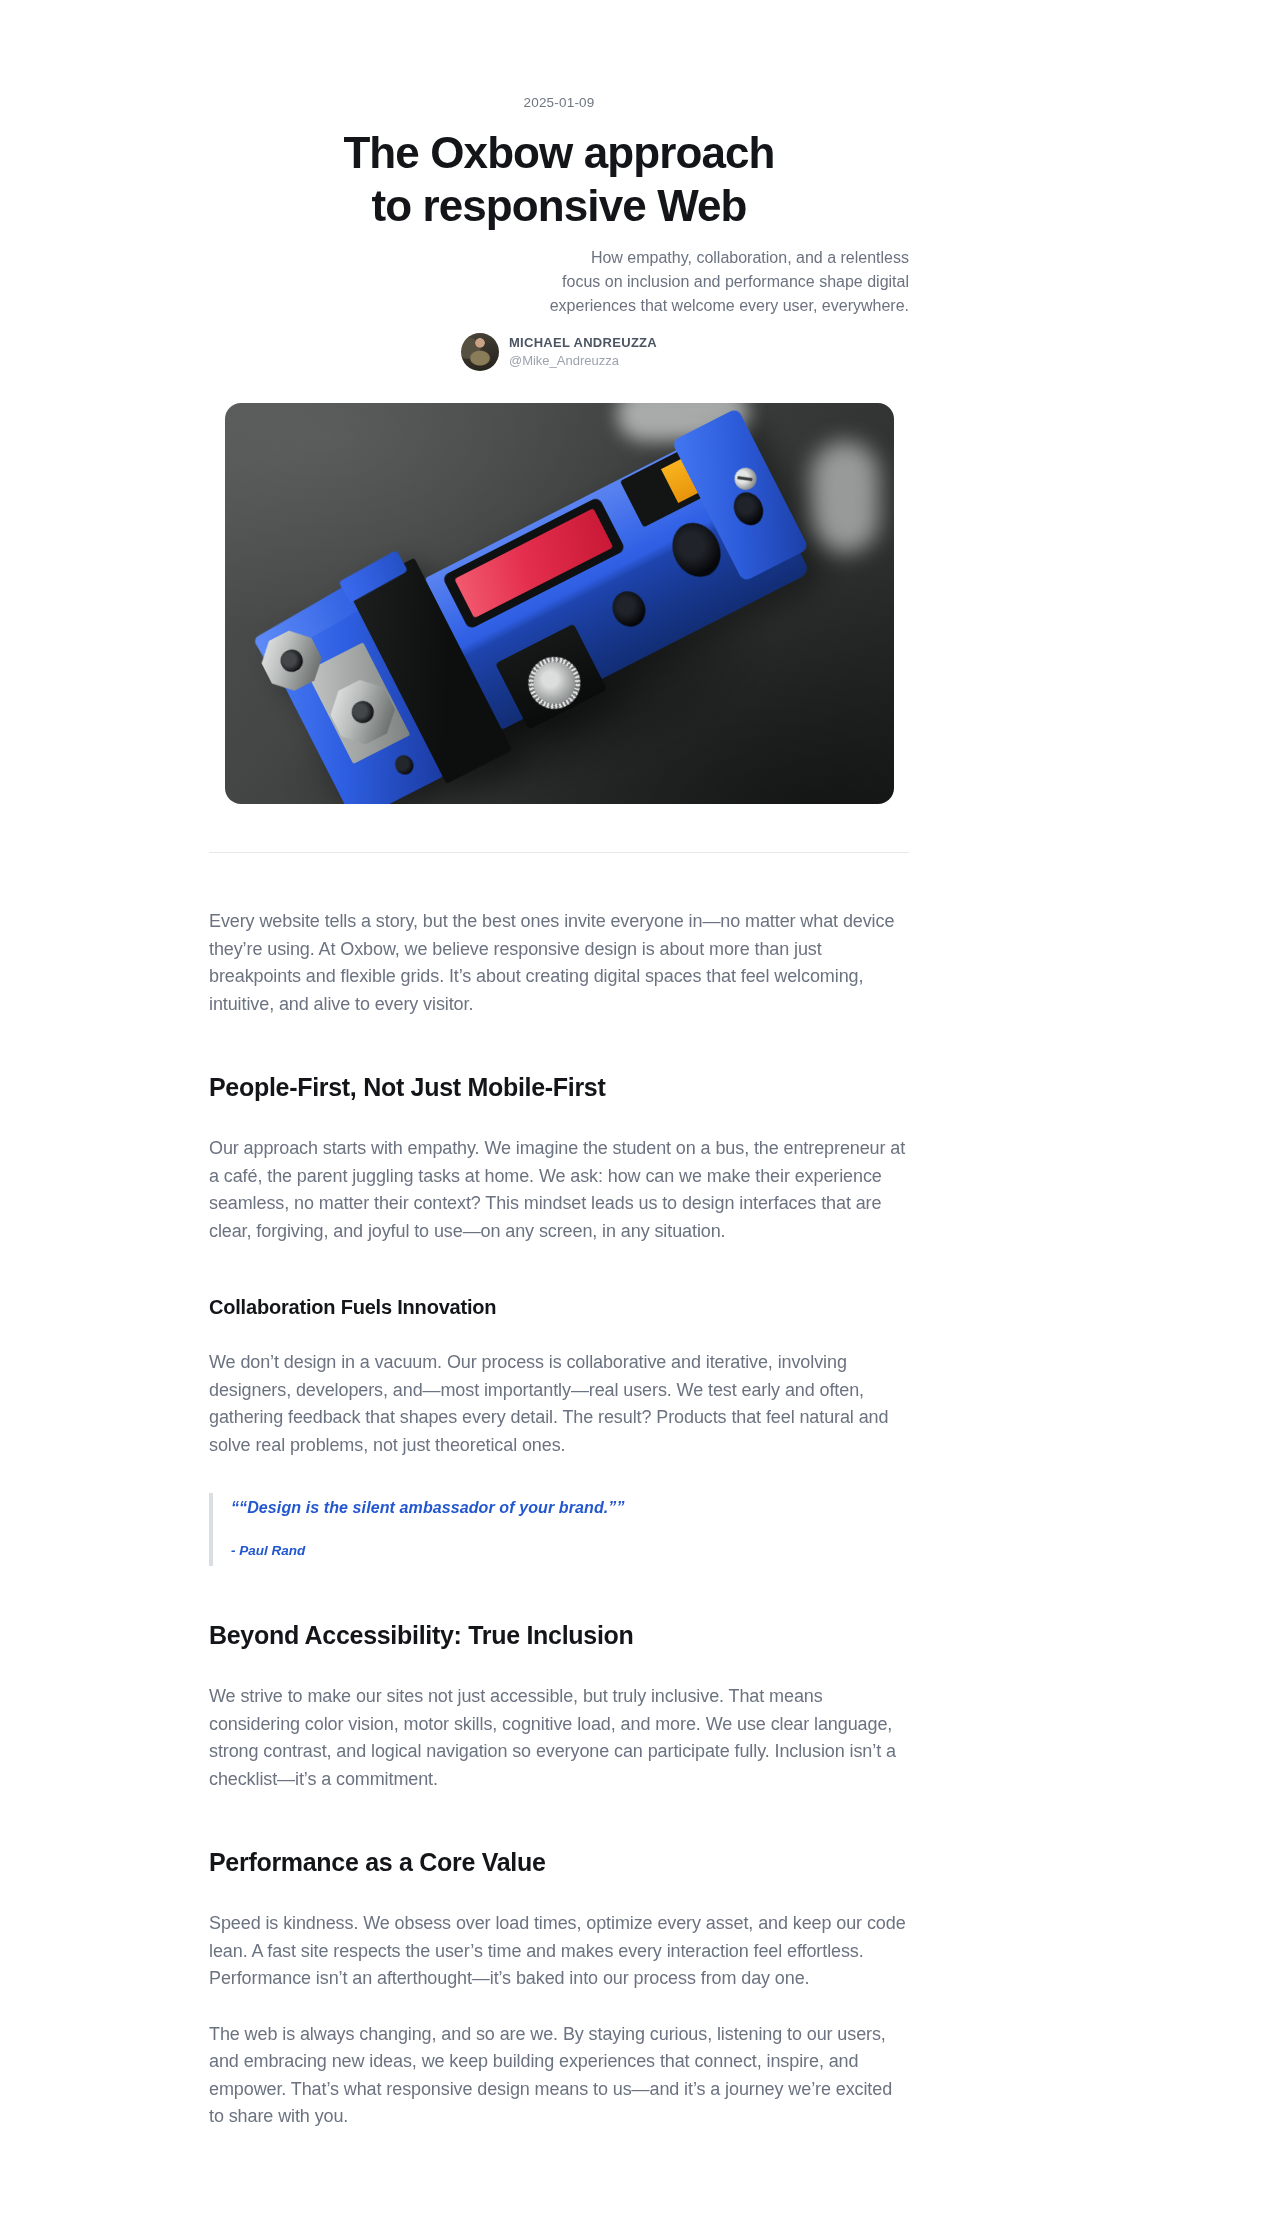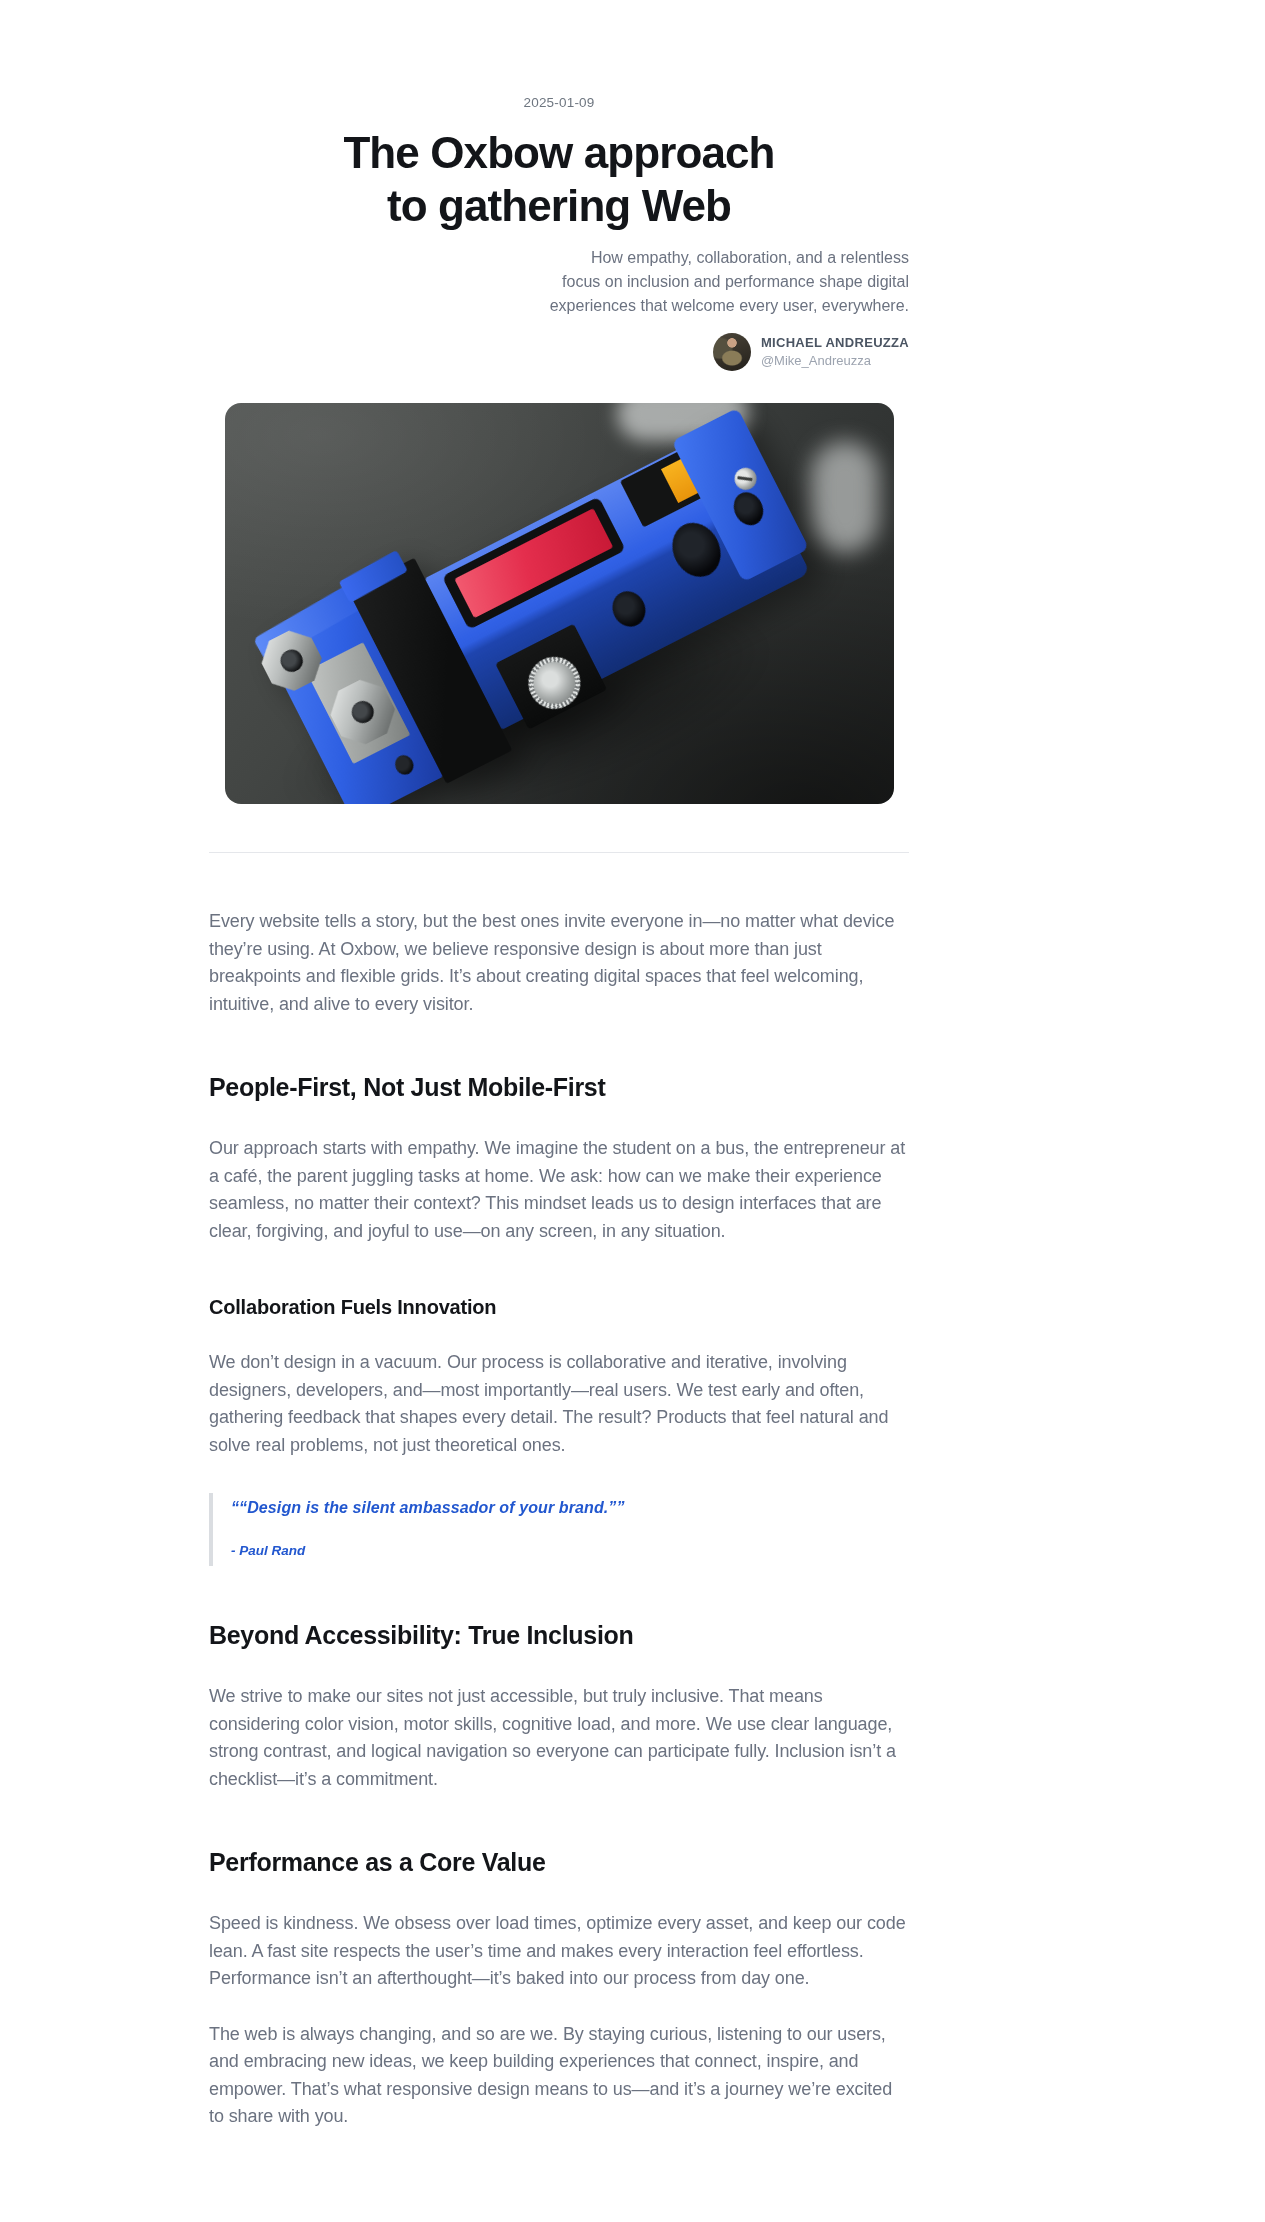--- a/index.html
+++ b/index.html
@@ -7,21 +7,21 @@
   .page{position:relative;width:1118px;height:2222px;background:#ffffff;overflow:hidden;}
   .article{width:700px;margin:0 auto;padding-top:95px;}
 
   .date{text-align:center;font-size:13.5px;color:#6e7680;letter-spacing:.2px;}
   .title{margin:16px 0 14px;text-align:center;font-size:44px;line-height:53px;
          font-weight:700;letter-spacing:-0.9px;color:#131519;}
   .title span{display:block;}
   .subtitle{margin:4px 0 0;text-align:right;font-size:16px;line-height:24px;color:#6b7280;}
   .subtitle span{display:block;}
 
-  .author{display:flex;justify-content:flex-end;align-items:center;gap:10px;margin-top:15px;cursor:pointer;}
+  .author{display:flex;justify-content:center;align-items:center;gap:10px;margin-top:15px;cursor:pointer;}
   .avatar{flex:none;width:38px;height:38px;border-radius:50%;overflow:hidden;position:relative;
     background:
       radial-gradient(circle at 50% 26%, #c9a184 0 13%, rgba(201,161,132,0) 15%),
       radial-gradient(ellipse 40% 30% at 50% 66%, #8a7c58 0 60%, rgba(138,124,88,0) 70%),
       radial-gradient(ellipse 60% 50% at 18% 40%, #55503f 0 50%, rgba(85,80,63,0) 60%),
       linear-gradient(160deg,#4c463a 0%,#39342b 45%,#23201b 100%);}
   .author-meta{display:flex;flex-direction:column;line-height:1.25;}
   .author-name{font-size:13px;font-weight:700;color:#4b5563;letter-spacing:.3px;}
   .author-handle{font-size:13px;color:#9ca3af;margin-top:2px;}
 
@@ -102,21 +102,21 @@
 </head>
 <body>
 
 <div class="page">
   <article class="article">
 
     <div class="date">2025-01-09</div>
 
     <h1 class="title">
       <span>The Oxbow approach</span>
-      <span>to gathering Web</span>
+      <span>to responsive Web</span>
     </h1>
 
     <p class="subtitle">
       <span>How empathy, collaboration, and a relentless</span>
       <span>focus on inclusion and performance shape digital</span>
       <span>experiences that welcome every user, everywhere.</span>
     </p>
 
     <div class="author">
       <span class="avatar"></span>

